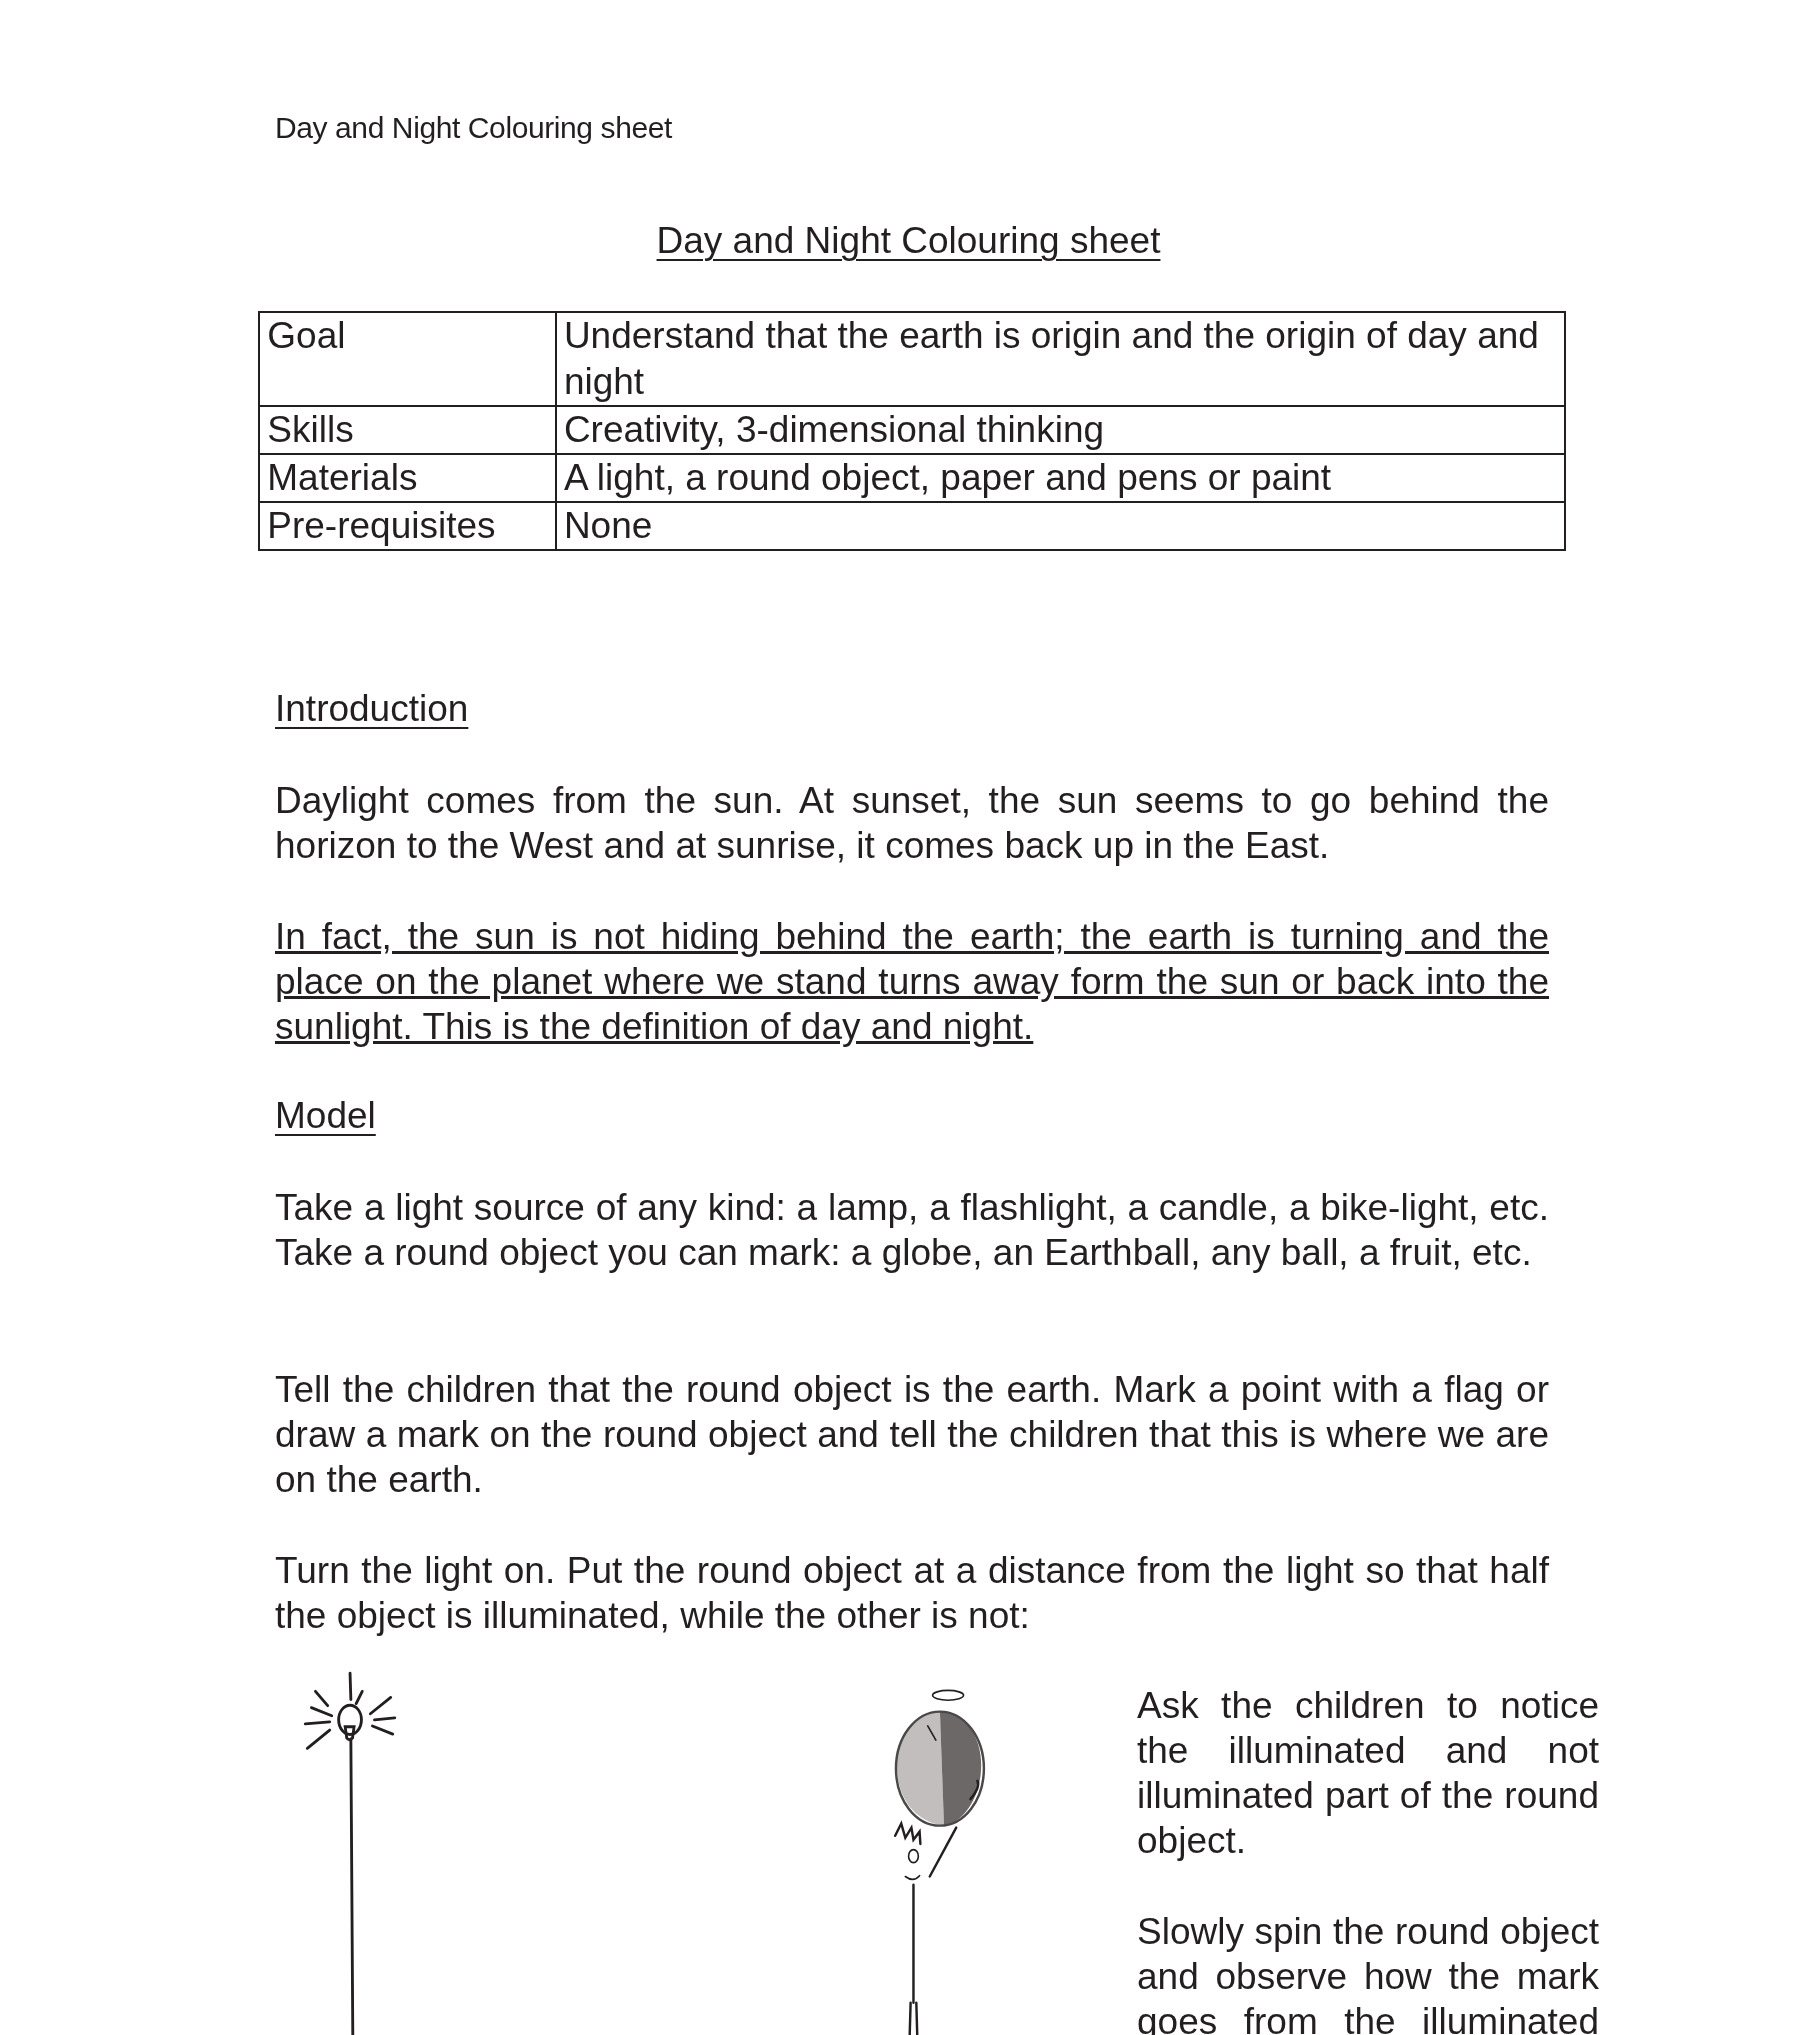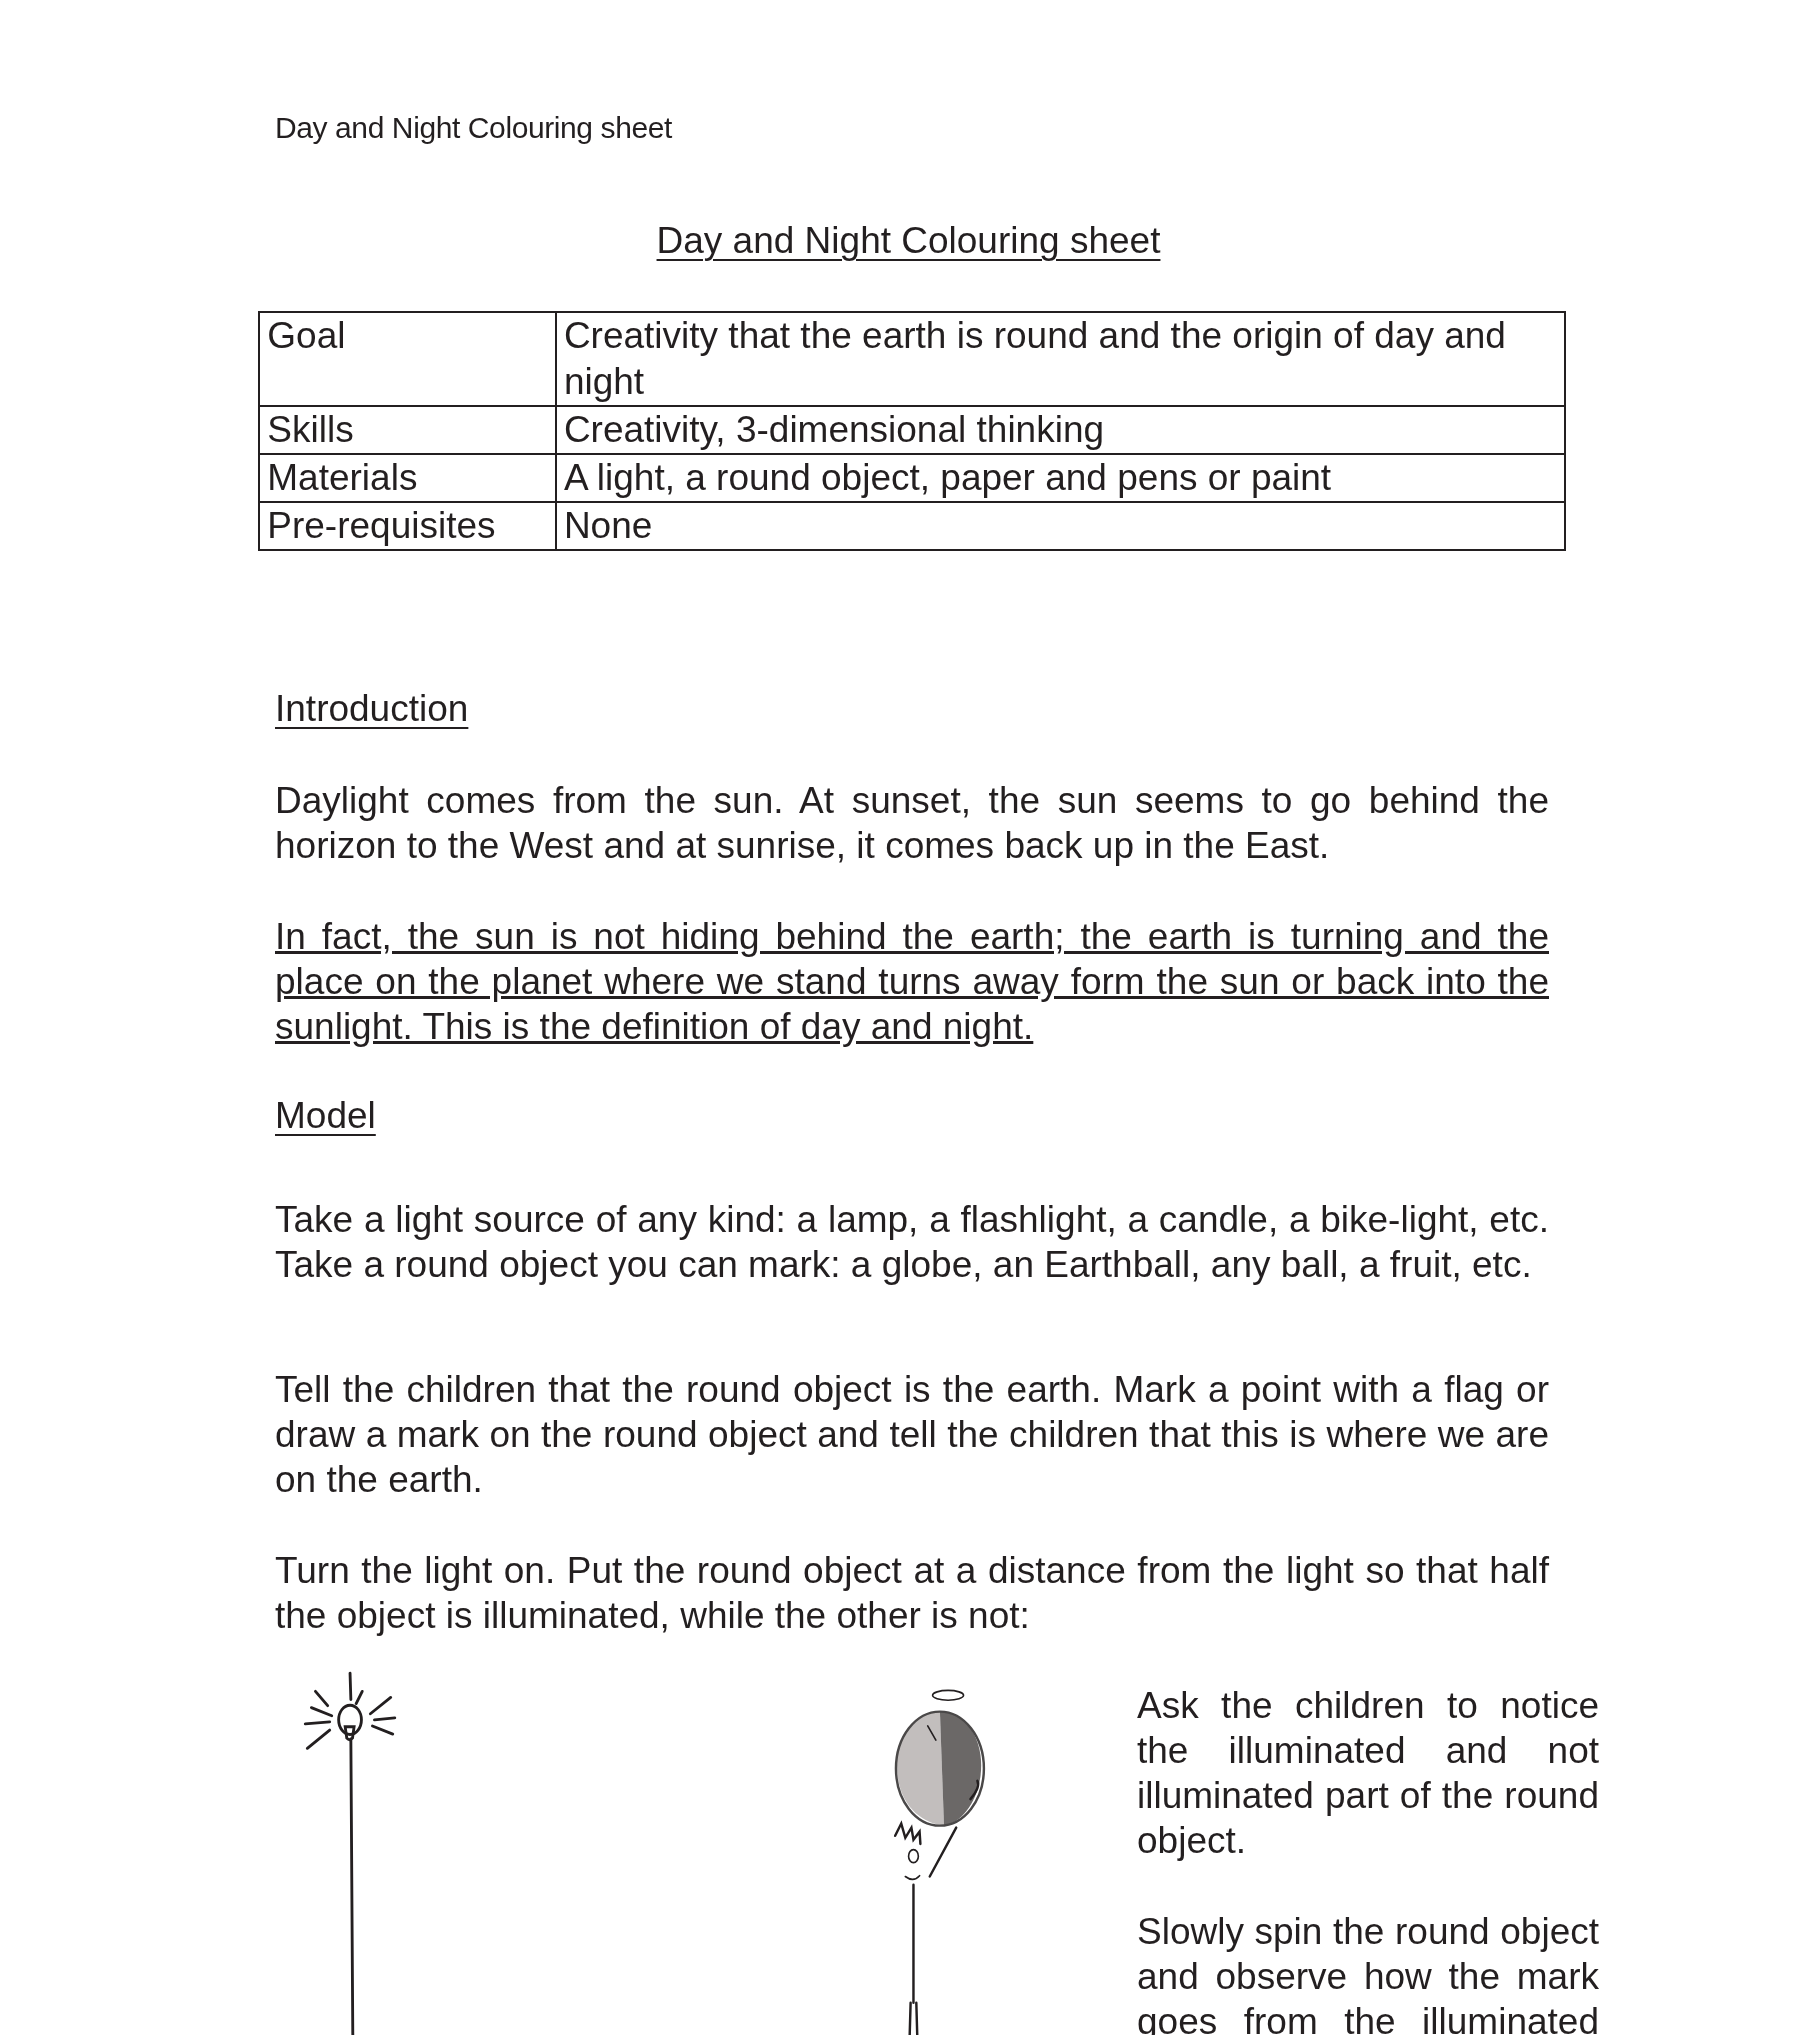--- a/index.html
+++ b/index.html
@@ -20,21 +20,21 @@
 <body>
 
 <div class="abs running-header">Day and Night Colouring sheet</div>
 
 <div class="abs title">Day and Night Colouring sheet</div>
 
 <table class="info">
   <tbody>
       <tr>
         <td class="k">Goal</td>
-        <td>Creativity that the earth is round and the origin of day and night</td>
+        <td>Understand that the earth is origin and the origin of day and night</td>
       </tr>
   <tr>
         <td class="k">Skills</td>
         <td>Creativity, 3-dimensional thinking</td>
       </tr>
   <tr>
         <td class="k">Materials</td>
         <td>A light, a round object, paper and pens or paint</td>
       </tr>
   <tr>
@@ -42,21 +42,21 @@
         <td>None</td>
       </tr>
 </tbody>
   </table>
 
 <div class="abs heading" style="top:688px;">Introduction</div>
 <div class="abs para" style="top:778px;">Daylight comes from the sun. At sunset, the sun seems to go behind the horizon to the West and at sunrise, it comes back up in the East.</div>
 <div class="abs para" style="top:914px;text-decoration:underline;">In fact, the sun is not hiding behind the earth; the earth is turning and the place on the planet where we stand turns away form the sun or back into the sunlight. This is the definition of day and night.</div>
 
 <div class="abs heading" style="top:1095px;">Model</div>
-<div class="abs para" style="top:1185px;margin-top:12px;">Take a light source of any kind: a lamp, a flashlight, a candle, a bike-light, etc. Take a round object you can mark: a globe, an Earthball, any ball, a fruit, etc.</div>
+<div class="abs para" style="top:1185px;">Take a light source of any kind: a lamp, a flashlight, a candle, a bike-light, etc. Take a round object you can mark: a globe, an Earthball, any ball, a fruit, etc.</div>
 <div class="abs para" style="top:1367px;">Tell the children that the round object is the earth. Mark a point with a flag or draw a mark on the round object and tell the children that this is where we are on the earth.</div>
 <div class="abs para" style="top:1548px;">Turn the light on. Put the round object at a distance from the light so that half the object is illuminated, while the other is not:</div>
 
 <div class="abs side" style="top:1683px;">Ask the children to notice the illuminated and not illuminated part of the round object.</div>
 <div class="abs side" style="top:1909px;">Slowly spin the round object and observe how the mark goes from the illuminated zone to the shadow and back.</div>
 
 <svg style="left:293px;top:1669px;" width="228" height="594" viewBox="0 0 560 1460" fill="none" stroke="#231f20" stroke-width="7" stroke-linecap="round">
   <g>
     <ellipse cx="140" cy="125" rx="28" ry="36"></ellipse>
     <path d="M128 142 L150 142 L146 170 Q139 178 132 170 Z"></path>

